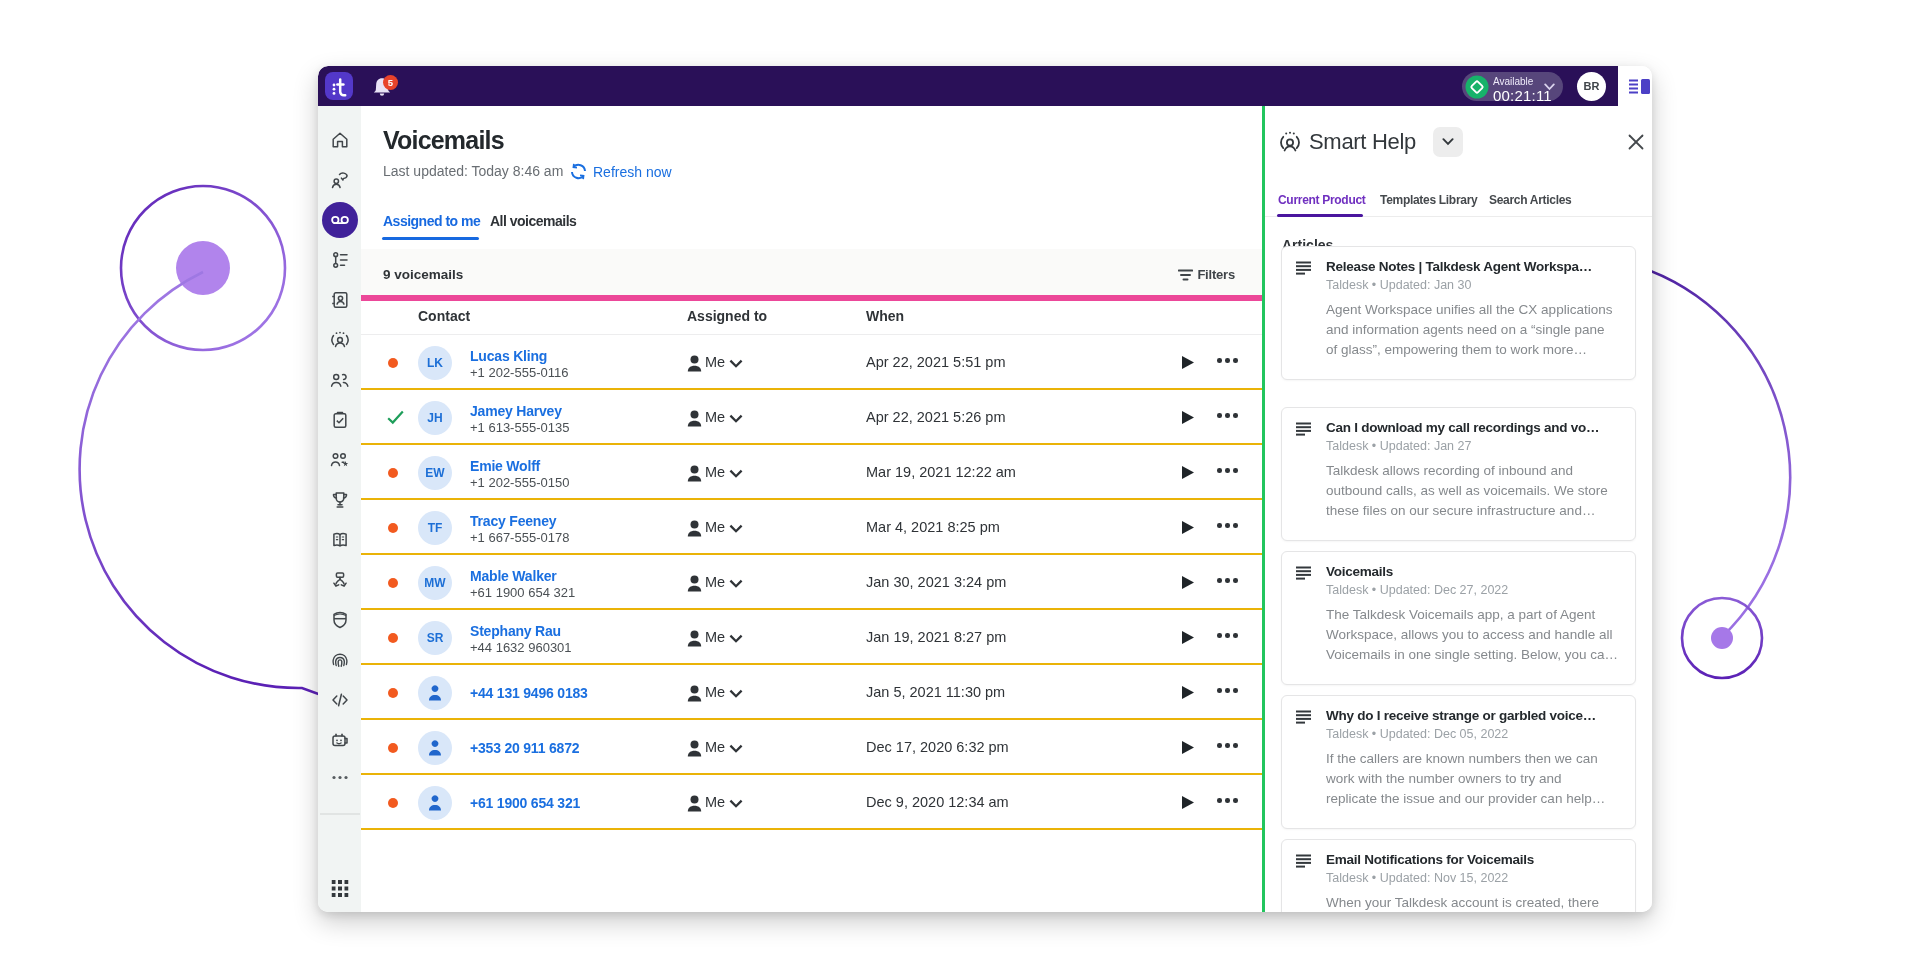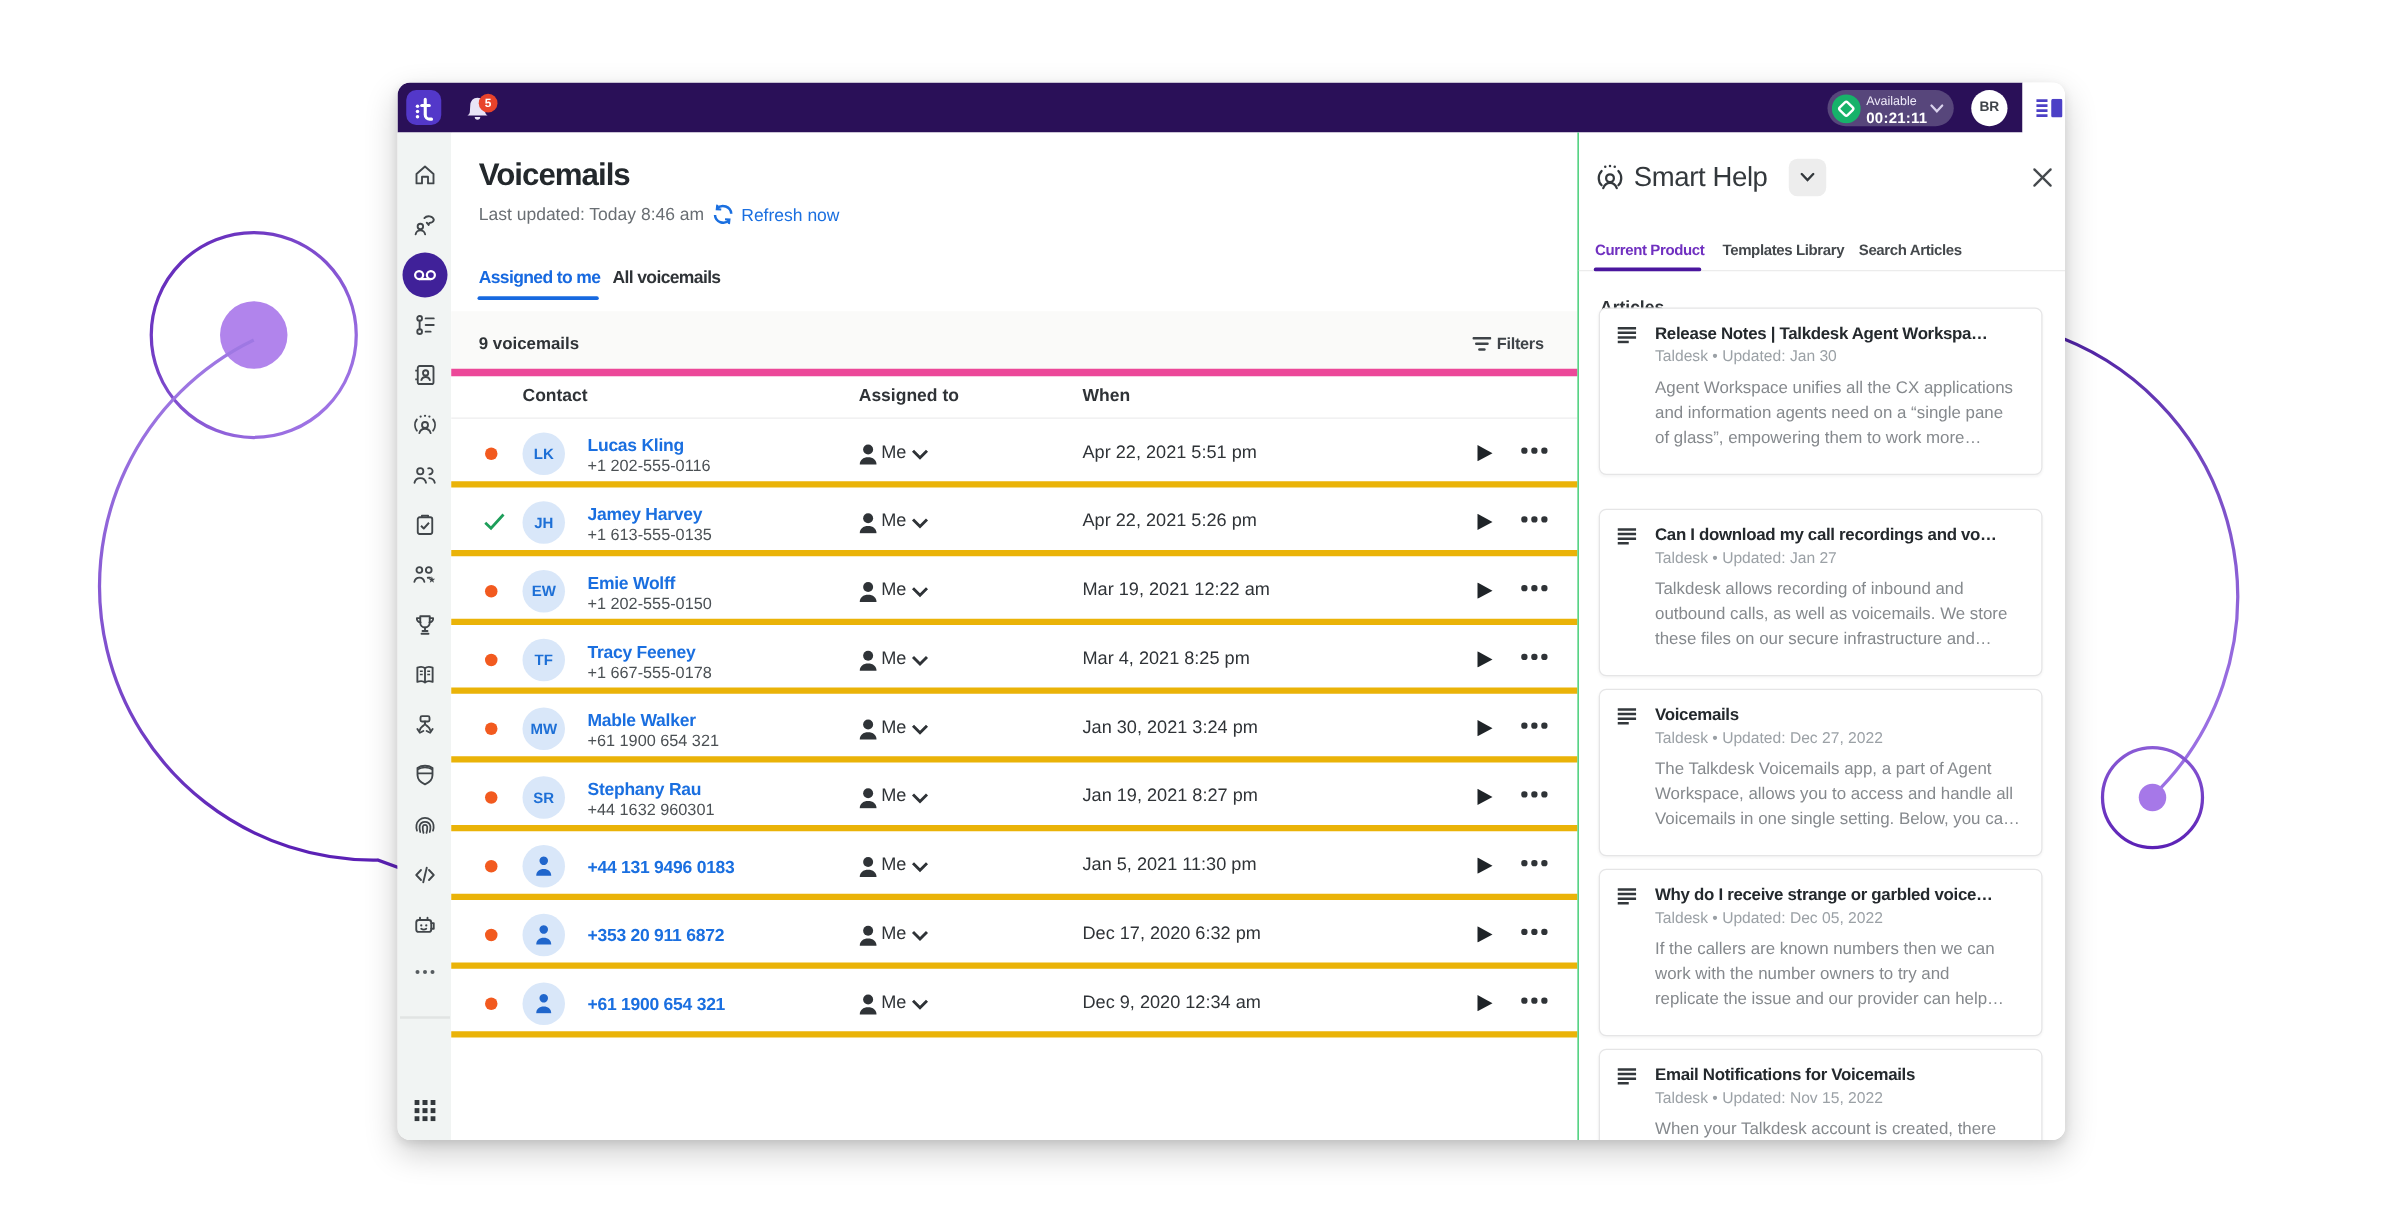--- a/index.html
+++ b/index.html
@@ -7,38 +7,38 @@
 #deco { position:absolute; left:0; top:0; z-index:0; }
 #win { position:absolute; left:318px; top:66px; width:1334px; height:846px; background:#fff; border-radius:10px; box-shadow:0 10px 26px rgba(0,0,0,.20), 0 3px 8px rgba(0,0,0,.10); overflow:hidden; z-index:2; }
 #topbar { position:absolute; left:0; top:0; width:1300px; height:40px; background:#2A1058; border-radius:10px 0 0 0; }
 #logo { position:absolute; left:7px; top:6px; width:28px; height:28px; background:#5338C9; border-radius:8px; }
 #corner { position:absolute; left:1300px; top:0; width:34px; height:40px; background:#fff; }
 #pill { position:absolute; left:1144px; top:6px; width:101px; height:29px; background:#57467B; border-radius:14.5px; }
 #bravatar { position:absolute; left:1259px; top:5.5px; width:29px; height:29px; border-radius:50%; background:#fff; text-align:center; line-height:29px; font-size:11px; font-weight:bold; color:#3F4449; }
 #activeicon { position:absolute; left:3.5px; top:96px; width:36px; height:36px; border-radius:50%; background:#402199; }
 #sidebar { position:absolute; left:0; top:40px; width:43px; height:806px; background:#F1F4F3; }
 #main { position:absolute; left:43px; top:40px; width:901px; height:806px; background:#fff; }
-#help { position:absolute; left:944px; top:40px; width:390px; height:806px; background:#fff; border-left:1px solid #22c55e; }
+#help { position:absolute; left:944px; top:40px; width:390px; height:806px; background:#fff; border-left:3px solid #22c55e; }
 .icn { position:absolute; left:50%; transform:translateX(-50%); }
 
 #title { position:absolute; left:22px; top:20px; font-size:25px; font-weight:bold; color:#23282C; letter-spacing:-0.8px; }
 #updated { position:absolute; left:22px; top:57px; font-size:14px; color:#696E73; }
 #refresh { position:absolute; left:209px; top:57px; }
 #refreshtxt { position:absolute; left:232px; top:58px; font-size:14px; font-weight:500; color:#1A6FE0; }
 .tab { position:absolute; top:107px; font-size:14px; font-weight:bold; letter-spacing:-0.5px; }
 #tab1 { left:22px; color:#1769E0; }
 #tab2 { left:129px; color:#2F3337; }
 #tabline { position:absolute; left:21px; top:131px; width:97px; height:3px; background:#1769E0; border-radius:2px; }
 #toolbar { position:absolute; left:0; top:143px; width:901px; height:52px; background:#FAFAF9; border-bottom:6px solid #ec4899; }
 #vmcount { position:absolute; left:22px; top:18px; font-size:13.5px; font-weight:bold; color:#2F3337; }
 #filters { position:absolute; right:27px; top:18px; font-size:13px; letter-spacing:-0.2px; font-weight:bold; color:#3F4449; }
 #thead { position:absolute; left:0; top:187px; width:901px; height:42px; border-bottom:1px solid #EDEDEE; }
 .th { position:absolute; top:15px; font-size:14px; font-weight:bold; color:#2F3337; }
 #rows { position:absolute; left:0; top:229px; width:901px; }
-.row { position:absolute; left:0; width:901px; height:55px; border-bottom:5px solid #eab308; }
+.row { position:absolute; left:0; width:901px; height:55px; border-bottom:2px solid #eab308; }
 .dot { position:absolute; left:27px; top:22.5px; width:10px; height:10px; border-radius:50%; background:#F25A1F; }
 .ava { position:absolute; left:57px; top:10.5px; width:34px; height:34px; border-radius:50%; background:#D9E7F9; text-align:center; line-height:34px; font-size:12px; font-weight:bold; color:#1D6FD6; }
 .nm { position:absolute; left:109px; top:13px; font-size:14px; font-weight:bold; letter-spacing:-0.2px; color:#1A6FE0; }
 .ph { position:absolute; left:109px; top:30px; font-size:13px; color:#4B5054; }
 .phonly { position:absolute; left:109px; top:20px; font-size:14px; font-weight:bold; letter-spacing:-0.2px; color:#1A6FE0; }
 .me { position:absolute; left:326px; top:19px; width:60px; height:18px;text-align:right; }
 .dt { position:absolute; left:505px; top:19px; font-size:14.5px; color:#2F3337; }
 .play { position:absolute; left:820px; top:21px; }
 .dots { position:absolute; left:856px; top:23px; display:flex; gap:3.5px; }
 .dots i { display:block; width:4.5px; height:4.5px; border-radius:50%; background:#2F3337; }
@@ -101,21 +101,21 @@
         <path d="M9.8 20.5 a2.2 2.2 0 0 0 4.4 0 Z" fill="#E9E3F6"></path>
       <circle cx="20.5" cy="9.5" r="7.5" fill="#E8432B"></circle>
       <text x="20.5" y="12.8" font-size="9.5" font-weight="bold" fill="#fff" text-anchor="middle">5</text>
     </svg>
     <div id="pill">
       <svg style="position:absolute;left:2.5px;top:2.5px;" width="24" height="24" viewBox="0 0 24 24">
         <circle cx="12" cy="12" r="11.5" fill="#17B26A"></circle>
         <rect x="7.6" y="7.6" width="8.8" height="8.8" rx="1.5" fill="none" stroke="#fff" stroke-width="1.9" transform="rotate(45 12 12)"></rect>
       </svg>
       <div style="position:absolute;left:31px;top:4px;font-size:10px;color:#EFEBFA;">Available</div>
-      <div style="position:absolute;left:31px;top:14.5px;font-size:12px;font-weight:bold;color:#fff;letter-spacing:.2px;">00:21:11</div>
+      <div style="position:absolute;left:31px;top:14.5px;font-size:15px;font-weight:normal;color:#fff;letter-spacing:.2px;">00:21:11</div>
       <svg style="position:absolute;left:82px;top:11px;" width="11" height="8" viewBox="0 0 11 8">
           <path d="M1.2 1.4 L5.5 6 L9.8 1.4" fill="none" stroke="#D9D2EC" stroke-width="1.8" stroke-linecap="round"></path>
         </svg>
     </div>
     <div id="bravatar">BR</div>
   </div>
   <div id="corner">
     <svg style="position:absolute;left:11px;top:13px;" width="21" height="15" viewBox="0 0 21 15">
       <g stroke="#4C40C6" stroke-width="2.2">
           <line x1="0" y1="1.5" x2="9" y2="1.5"></line>

